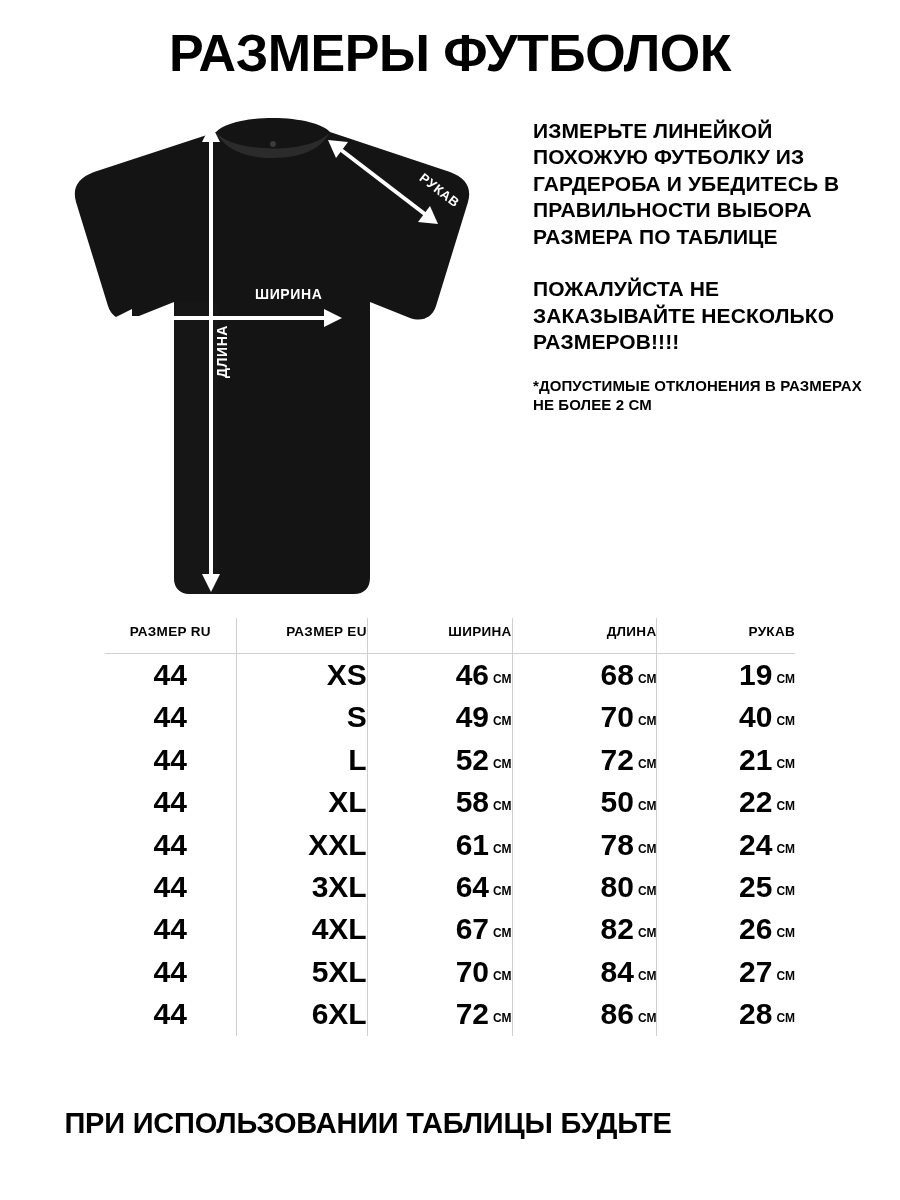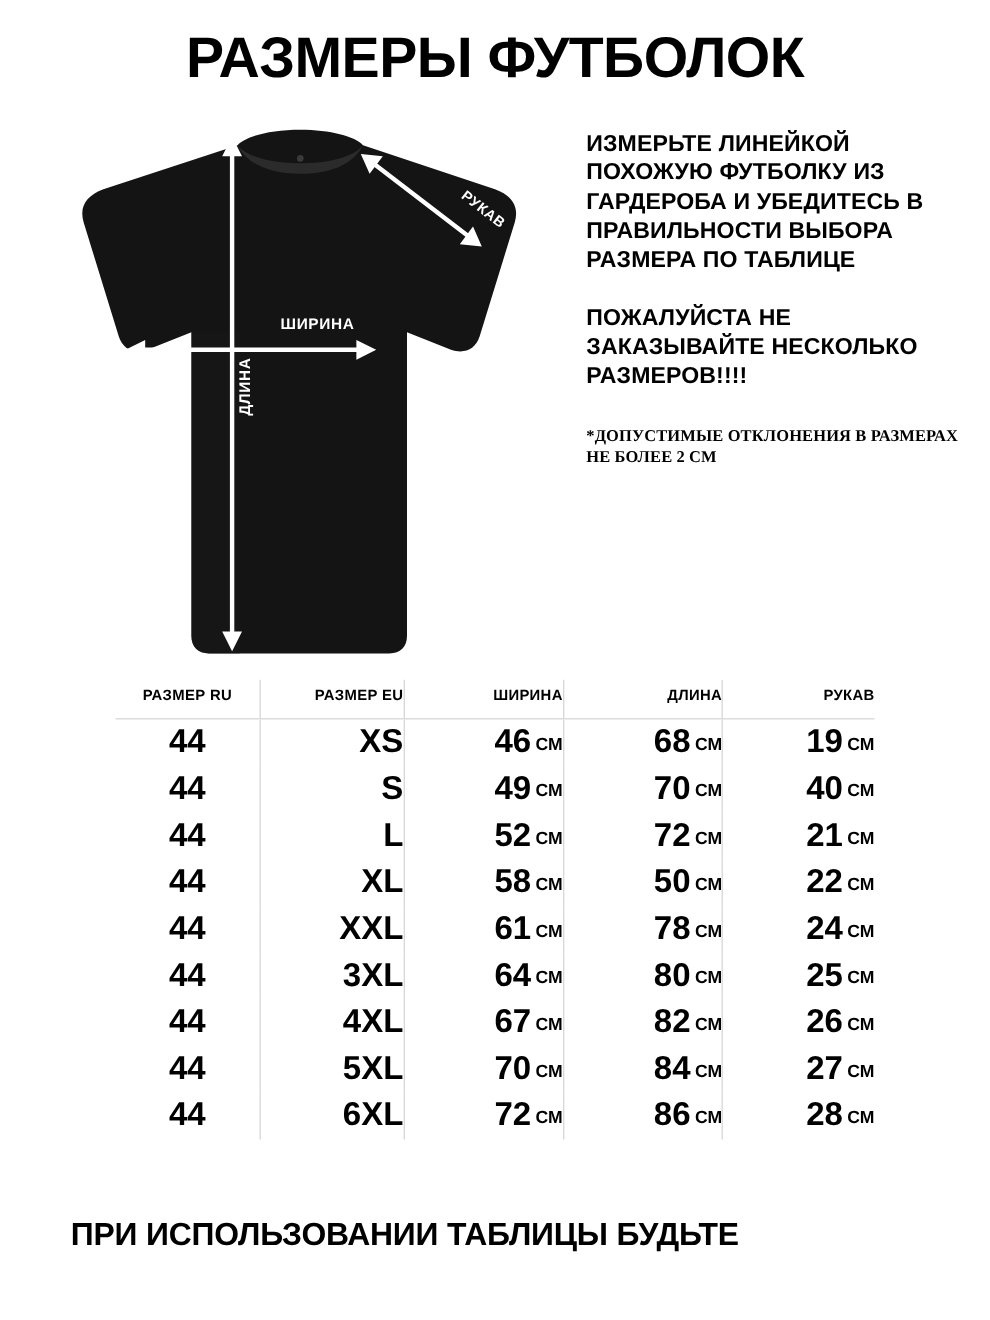--- a/index.html
+++ b/index.html
@@ -68,21 +68,21 @@
     top: 118px;
     width: 350px;
   }
   .note-block {
     font-weight: 700;
     line-height: 1.26;
     letter-spacing: 0.1px;
   }
   .note-main { font-size: 21px; }
   .note-second { font-size: 21px; margin-top: 26px; }
-  .note-small { font-size: 15px; margin-top: 32px; line-height: 1.3; font-family: Liberation Serif, serif; }
+  .note-small { font-size: 15px; margin-top: 20px; line-height: 1.3; }
 
   
   .table-wrap {
     position: absolute;
     left: 105px;
     top: 618px;
     width: 690px;
   }
   table {
     width: 100%;
@@ -98,21 +98,21 @@
   }
   tbody td {
     text-align: center;
     font-size: 30px;
     font-weight: 700;
     padding: 5px 0;
     line-height: 1.08;
     white-space: nowrap;
   }
   tbody td .unit {
-    font-size: 16px;
+    font-size: 12px;
     font-weight: 700;
     margin-left: 4px;
     vertical-align: 2px;
     margin-top: 12px;
   }
   
   thead th:not(:first-child),
   tbody td:not(:first-child) {
     border-left: 1px solid #cfcfcf;
     text-align: right;

